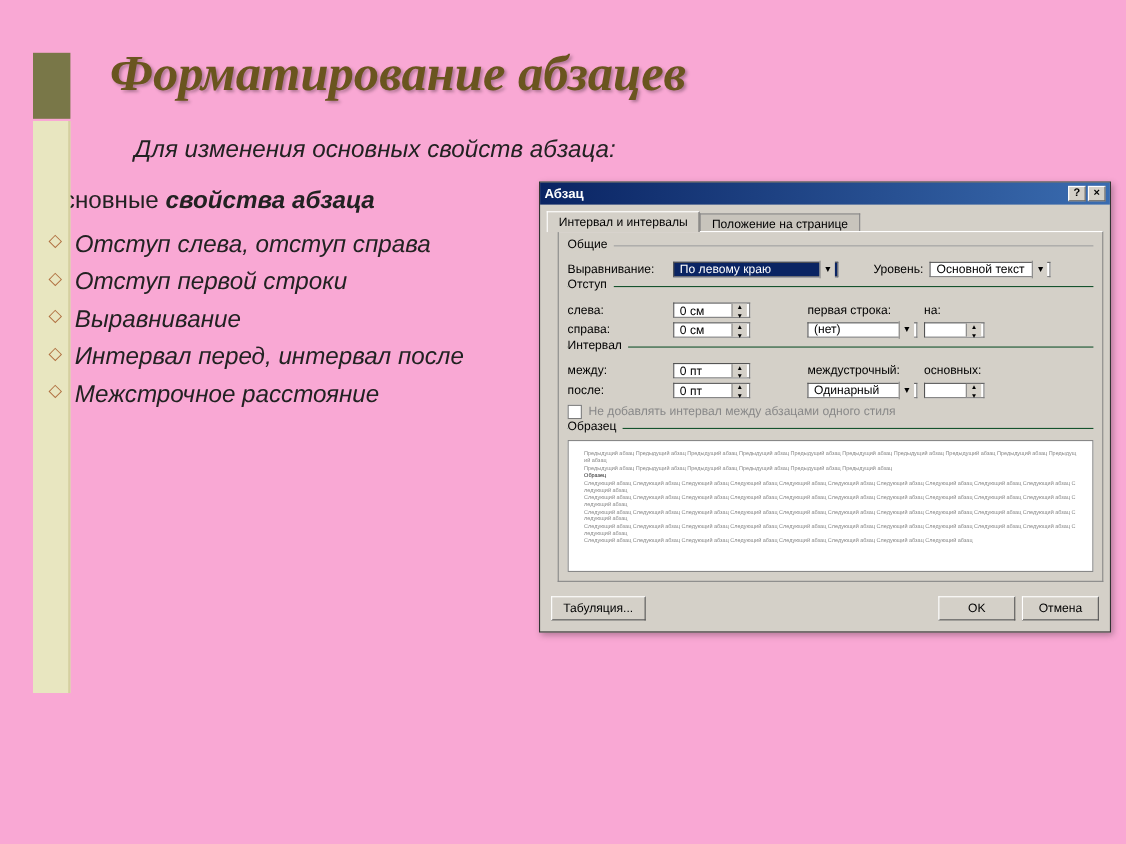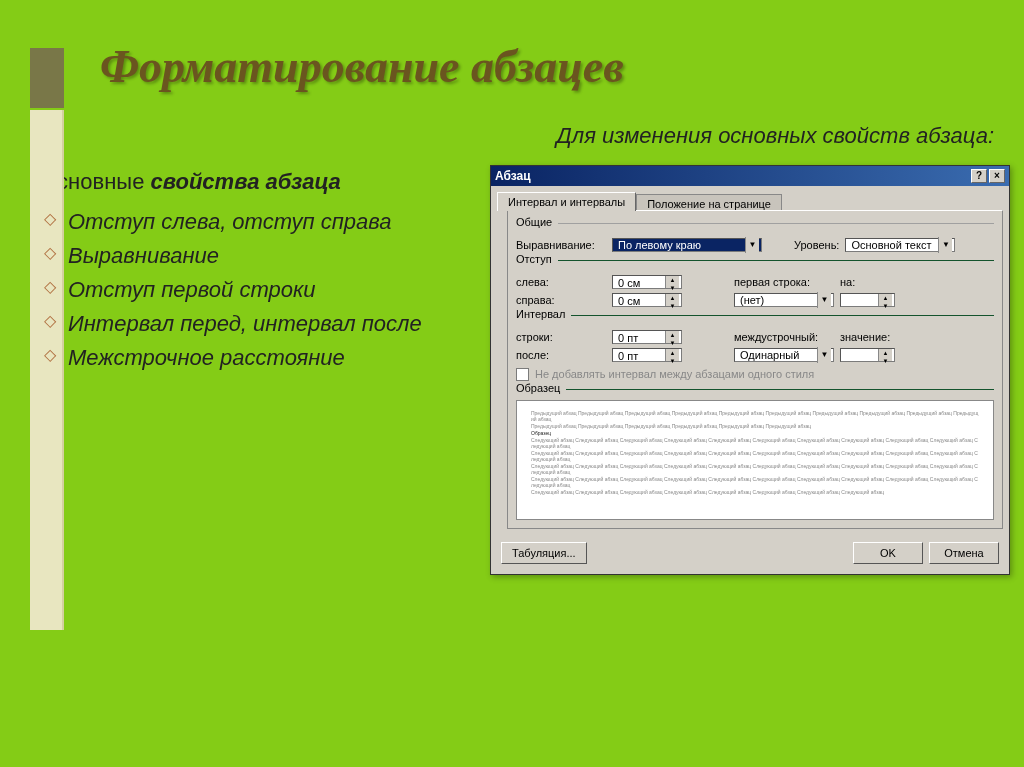--- a/index.html
+++ b/index.html
@@ -8,21 +8,21 @@
     width: 1024px;
     height: 767px;
     background: #f5f3dd;
     font-family: Arial, sans-serif;
     position: relative;
     overflow: hidden;
   }
   .slide {
     width: 1024px;
     height: 767px;
-    background: #84cc16;
+    background: #f9a8d4;
     padding: 40px 30px 30px 30px;
     position: relative;
   }
   .accent {
     position: absolute;
     left: 30px;
     top: 48px;
     width: 34px;
     height: 60px;
     background: #797748;
@@ -42,21 +42,20 @@
     font-weight: bold;
     font-size: 46px;
     color: #6a551f;
     margin: 0 0 30px 70px;
     text-shadow: 2px 2px 3px rgba(0,0,0,0.3);
   }
   .intro {
     margin-left: 92px;
     font-size: 22px;
     color: #222;
-    text-align: right;
   }
   .intro .line1 { font-style: italic; }
   .intro .line2 { font-weight: bold; font-style: italic; }
   .arrow { font-style: normal; }
   .body-row {
     display: flex;
     margin-top: 20px;
   }
   .left-col {
     width: 470px;
@@ -267,22 +266,22 @@
     <div class="line1">Для изменения основных свойств абзаца:</div>
   </div>
 
   <div class="body-row">
     <div class="left-col">
       <div class="subtitle">
         <span class="n">Основные </span><span class="b">свойства абзаца</span>
       </div>
       <ul class="bullets">
         <li>Отступ слева, отступ справа</li>
+        <li>Отступ первой строки</li>
         <li>Выравнивание</li>
-        <li>Отступ первой строки</li>
         <li>Интервал перед, интервал после</li>
         <li>Межстрочное расстояние</li>
       </ul>
     </div>
   </div>
 
   <div class="dialog">
     <div class="titlebar">
       <span class="t-text">Абзац</span>
       <div class="win-btn">?</div>
@@ -348,31 +347,31 @@
                 <span>▲</span>
                 <span>▼</span>
               </span>
           </div>
         </div>
       </div>
 
       <div class="group">
         <span class="g-label">Интервал</span>
         <div class="row">
-          <span class="lbl">строки:</span>
+          <span class="lbl">между:</span>
           <div class="spin">
             <span class="sv">0 пт</span>
             <span class="sb">
                 <span>▲</span>
                 <span>▼</span>
               </span>
           </div>
           <span style="width:40px"></span>
           <span class="lbl2">междустрочный:</span>
-          <span>значение:</span>
+          <span>основных:</span>
         </div>
         <div class="row">
           <span class="lbl">после:</span>
           <div class="spin">
             <span class="sv">0 пт</span>
             <span class="sb">
                 <span>▲</span>
                 <span>▼</span>
               </span>
           </div>

